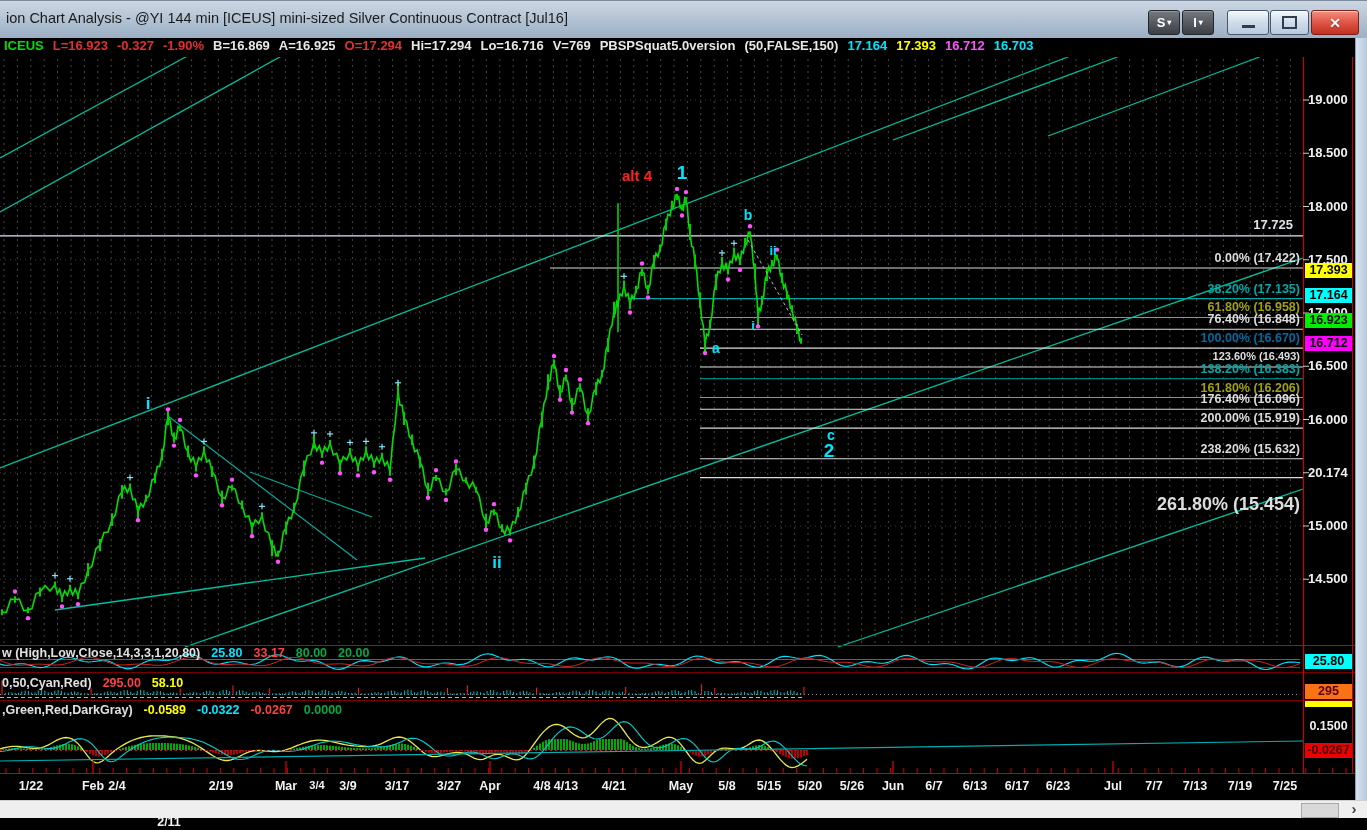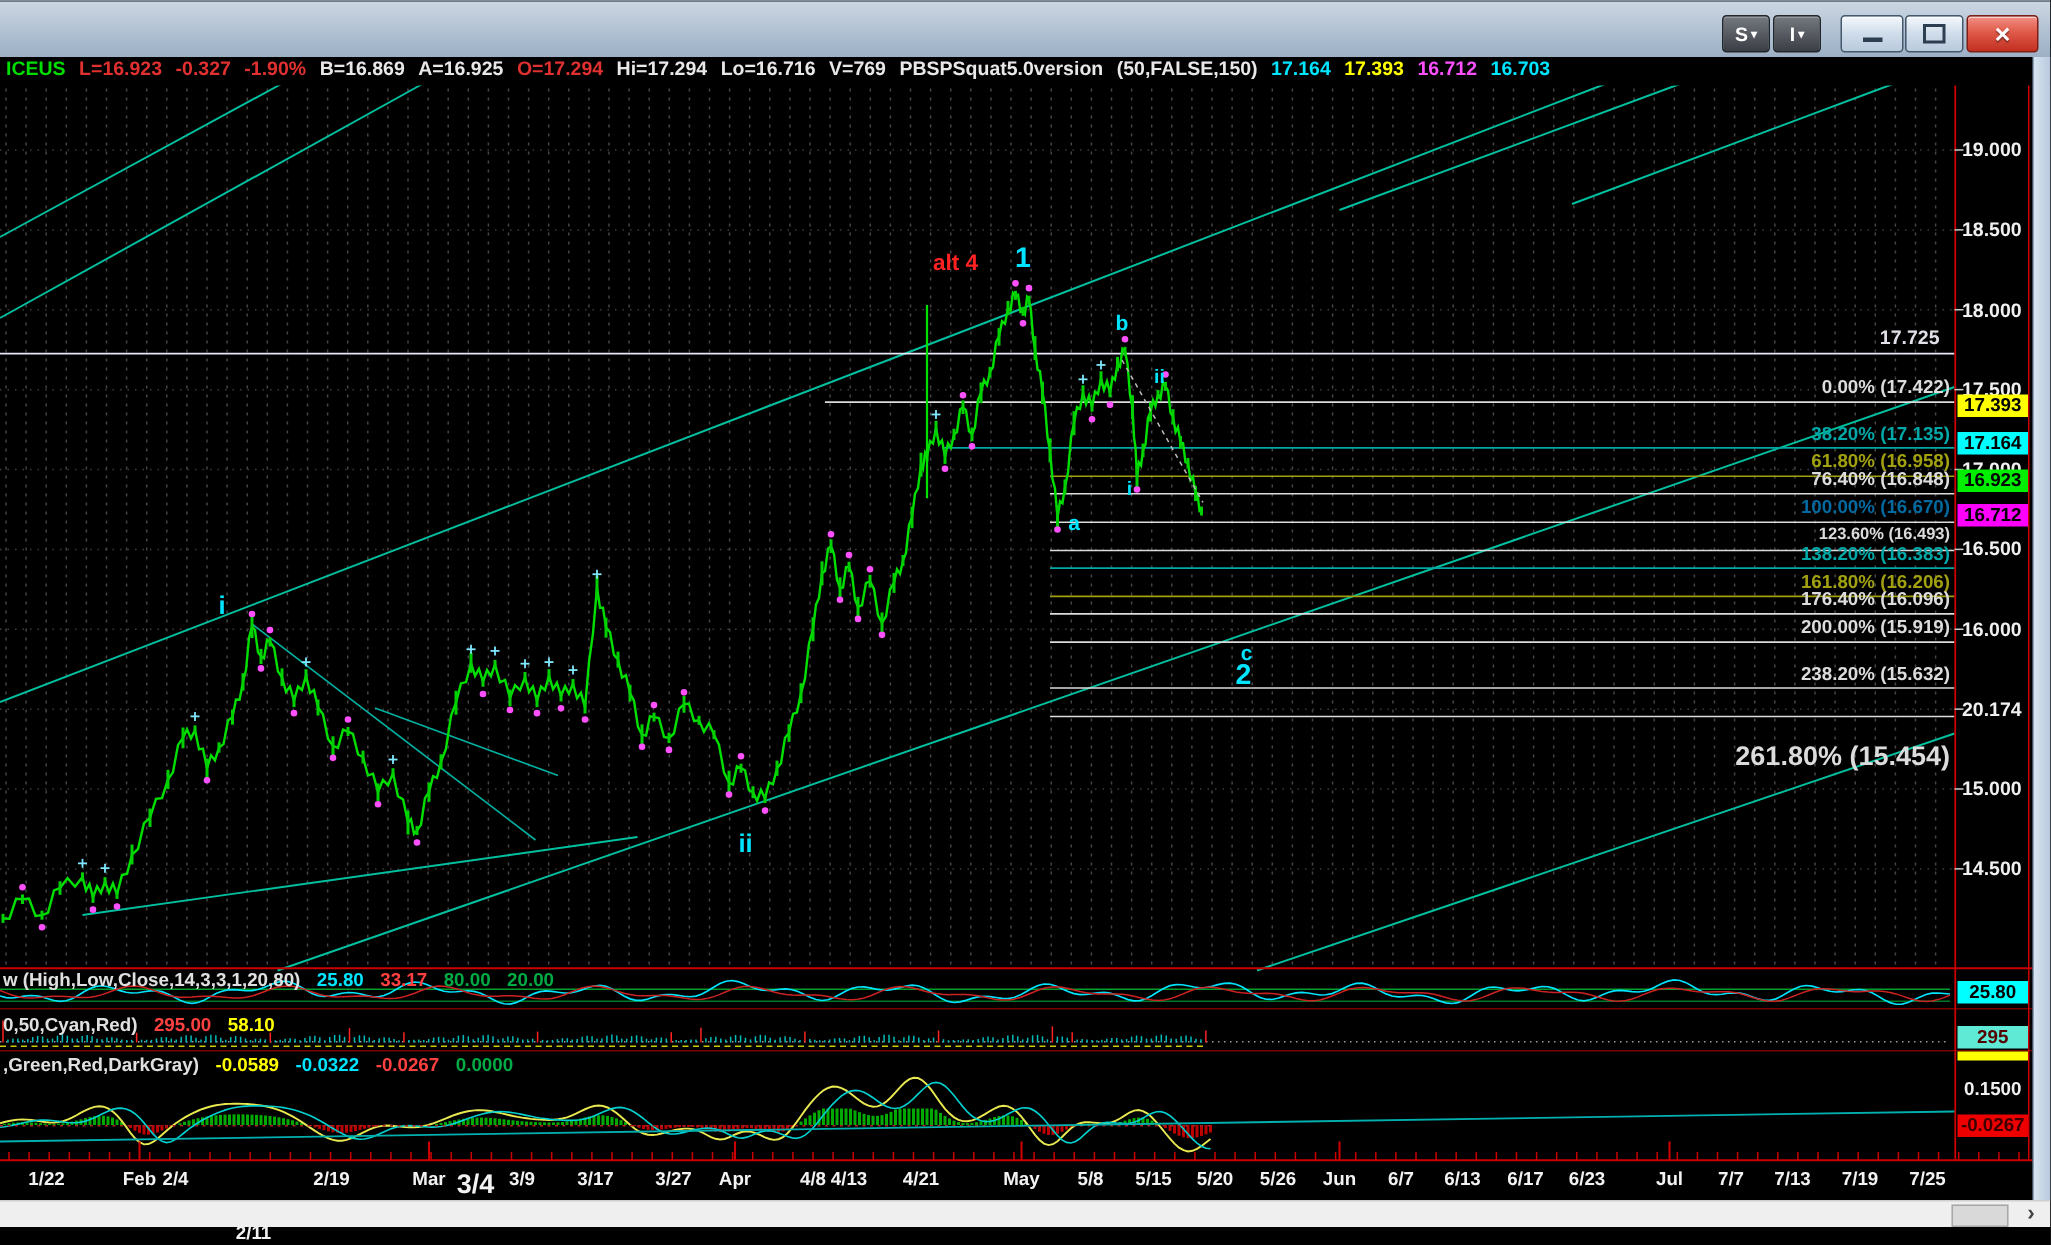--- a/index.html
+++ b/index.html
@@ -1022,21 +1022,21 @@
       <div class="ovl" style="left: 753px; top: 318px; color: rgb(0, 229, 255); font-size: 13px; font-weight: 700; transform: translateX(-50%);">i</div>
       <div class="ovl" style="left: 716px; top: 340px; color: rgb(0, 229, 255); font-size: 14px; font-weight: 700; transform: translateX(-50%);">a</div>
       <div class="ovl" style="left: 831px; top: 427px; color: rgb(0, 229, 255); font-size: 14px; font-weight: 700; transform: translateX(-50%);">c</div>
       <div class="ovl" style="left: 829px; top: 440px; color: rgb(0, 229, 255); font-size: 19px; font-weight: 700; transform: translateX(-50%);">2</div>
       <div class="ovl" style="left: 31px; top: 779px; color: rgb(242, 242, 242); font-size: 12.5px; font-weight: 700; transform: translateX(-50%);">1/22</div>
       <div class="ovl" style="left: 93px; top: 779px; color: rgb(242, 242, 242); font-size: 12.5px; font-weight: 700; transform: translateX(-50%);">Feb</div>
       <div class="ovl" style="left: 117px; top: 779px; color: rgb(242, 242, 242); font-size: 12.5px; font-weight: 700; transform: translateX(-50%);">2/4</div>
       <div class="ovl" style="left: 169px; top: 815px; color: rgb(242, 242, 242); font-size: 12.5px; font-weight: 700; transform: translateX(-50%);">2/11</div>
       <div class="ovl" style="left: 221px; top: 779px; color: rgb(242, 242, 242); font-size: 12.5px; font-weight: 700; transform: translateX(-50%);">2/19</div>
       <div class="ovl" style="left: 286px; top: 779px; color: rgb(242, 242, 242); font-size: 12.5px; font-weight: 700; transform: translateX(-50%);">Mar</div>
-      <div class="ovl" style="left: 317px; top: 779px; color: rgb(242, 242, 242); font-size: 18px; font-weight: 700; transform: translateX(-50%);">3/4</div>
+      <div class="ovl" style="left: 317px; top: 779px; color: rgb(242, 242, 242); font-size: 11px; font-weight: 700; transform: translateX(-50%);">3/4</div>
       <div class="ovl" style="left: 348px; top: 779px; color: rgb(242, 242, 242); font-size: 12.5px; font-weight: 700; transform: translateX(-50%);">3/9</div>
       <div class="ovl" style="left: 397px; top: 779px; color: rgb(242, 242, 242); font-size: 12.5px; font-weight: 700; transform: translateX(-50%);">3/17</div>
       <div class="ovl" style="left: 449px; top: 779px; color: rgb(242, 242, 242); font-size: 12.5px; font-weight: 700; transform: translateX(-50%);">3/27</div>
       <div class="ovl" style="left: 490px; top: 779px; color: rgb(242, 242, 242); font-size: 12.5px; font-weight: 700; transform: translateX(-50%);">Apr</div>
       <div class="ovl" style="left: 542px; top: 779px; color: rgb(242, 242, 242); font-size: 12.5px; font-weight: 700; transform: translateX(-50%);">4/8</div>
       <div class="ovl" style="left: 566px; top: 779px; color: rgb(242, 242, 242); font-size: 12.5px; font-weight: 700; transform: translateX(-50%);">4/13</div>
       <div class="ovl" style="left: 614px; top: 779px; color: rgb(242, 242, 242); font-size: 12.5px; font-weight: 700; transform: translateX(-50%);">4/21</div>
       <div class="ovl" style="left: 681px; top: 779px; color: rgb(242, 242, 242); font-size: 12.5px; font-weight: 700; transform: translateX(-50%);">May</div>
       <div class="ovl" style="left: 727px; top: 779px; color: rgb(242, 242, 242); font-size: 12.5px; font-weight: 700; transform: translateX(-50%);">5/8</div>
       <div class="ovl" style="left: 769px; top: 779px; color: rgb(242, 242, 242); font-size: 12.5px; font-weight: 700; transform: translateX(-50%);">5/15</div>
@@ -1049,27 +1049,28 @@
       <div class="ovl" style="left: 1058px; top: 779px; color: rgb(242, 242, 242); font-size: 12.5px; font-weight: 700; transform: translateX(-50%);">6/23</div>
       <div class="ovl" style="left: 1113px; top: 779px; color: rgb(242, 242, 242); font-size: 12.5px; font-weight: 700; transform: translateX(-50%);">Jul</div>
       <div class="ovl" style="left: 1154px; top: 779px; color: rgb(242, 242, 242); font-size: 12.5px; font-weight: 700; transform: translateX(-50%);">7/7</div>
       <div class="ovl" style="left: 1195px; top: 779px; color: rgb(242, 242, 242); font-size: 12.5px; font-weight: 700; transform: translateX(-50%);">7/13</div>
       <div class="ovl" style="left: 1240px; top: 779px; color: rgb(242, 242, 242); font-size: 12.5px; font-weight: 700; transform: translateX(-50%);">7/19</div>
       <div class="ovl" style="left: 1285px; top: 779px; color: rgb(242, 242, 242); font-size: 12.5px; font-weight: 700; transform: translateX(-50%);">7/25</div>
       <div class="ovl" style="left: 2px; top: 646px; font-size: 12.5px;"><span style="color: rgb(224, 224, 224); margin-right: 11px;">w (High,Low,Close,14,3,3,1,20,80)</span><span style="color: rgb(0, 229, 255); margin-right: 11px;">25.80</span><span style="color: rgb(255, 64, 64); margin-right: 11px;">33.17</span><span style="color: rgb(0, 170, 68); margin-right: 11px;">80.00</span><span style="color: rgb(0, 170, 68); margin-right: 11px;">20.00</span></div>
       <div class="ovl" style="left: 2px; top: 676px; font-size: 12.5px;"><span style="color: rgb(224, 224, 224); margin-right: 11px;">0,50,Cyan,Red)</span><span style="color: rgb(255, 64, 64); margin-right: 11px;">295.00</span><span style="color: rgb(255, 255, 0); margin-right: 11px;">58.10</span></div>
       <div class="ovl" style="left: 2px; top: 703px; font-size: 12.5px;"><span style="color: rgb(224, 224, 224); margin-right: 11px;">,Green,Red,DarkGray)</span><span style="color: rgb(255, 255, 0); margin-right: 11px;">-0.0589</span><span style="color: rgb(0, 229, 255); margin-right: 11px;">-0.0322</span><span style="color: rgb(255, 64, 64); margin-right: 11px;">-0.0267</span><span style="color: rgb(0, 170, 68); margin-right: 11px;">0.0000</span></div>
       <div class="ovl" style="left: 1305px; top: 654px; width: 47px; height: 15px; line-height: 15px; text-align: center; color: rgb(0, 0, 0); font-size: 12.5px; font-weight: 700; background: rgb(0, 255, 255);">25.80</div>
-      <div class="ovl" style="left: 1305px; top: 684px; width: 47px; height: 15px; line-height: 15px; text-align: center; color: rgb(85, 0, 0); font-size: 12.5px; font-weight: 700; background: #5eead4;">295</div>
+      <div class="ovl" style="left: 1305px; top: 684px; width: 47px; height: 15px; line-height: 15px; text-align: center; color: rgb(85, 0, 0); font-size: 12.5px; font-weight: 700; background: #f97316;">295</div>
       <div class="ovl" style="left: 1305px; top: 701px; width: 47px; height: 6px; line-height: 6px; text-align: center; color: rgb(0, 0, 0); font-size: 12.5px; font-weight: 700; background: rgb(255, 255, 0);"></div>
       <div class="ovl" style="left: 1305px; top: 719px; width: 47px; height: 15px; line-height: 15px; text-align: center; color: rgb(240, 240, 240); font-size: 12.5px; font-weight: 700;">0.1500</div>
       <div class="ovl" style="left: 1305px; top: 743px; width: 47px; height: 15px; line-height: 15px; text-align: center; color: rgb(61, 0, 0); font-size: 12.5px; font-weight: 700; background: rgb(238, 0, 0);">-0.0267</div>
     </div>
 
   <div class="titlebar">
+    <div class="title-text">ion Chart Analysis - @YI 144 min [ICEUS] mini-sized Silver Continuous Contract [Jul16]</div>
     <div class="win-sq" style="left:1148px">
       <span>S</span>
       <span class="caret">▾</span>
     </div>
     <div class="win-sq" style="left:1182px">
       <span>I</span>
       <span class="caret">▾</span>
     </div>
     <div class="win-btn btn-lite" style="left:1227px;width:40px">
       <div class="ico-min"></div>

